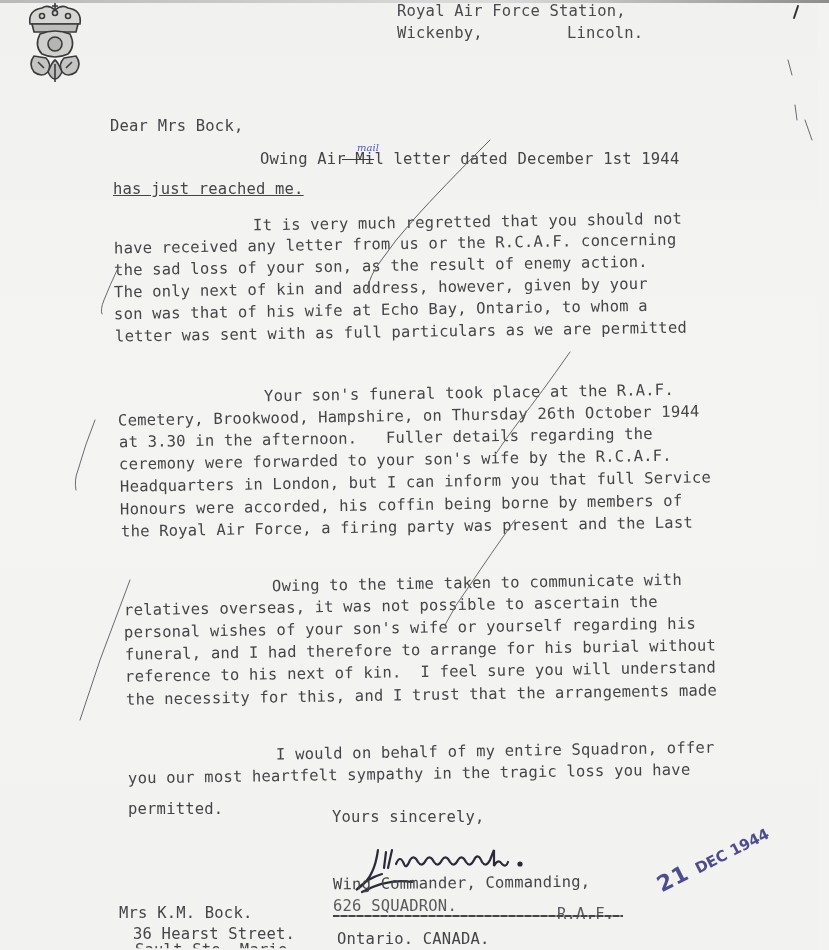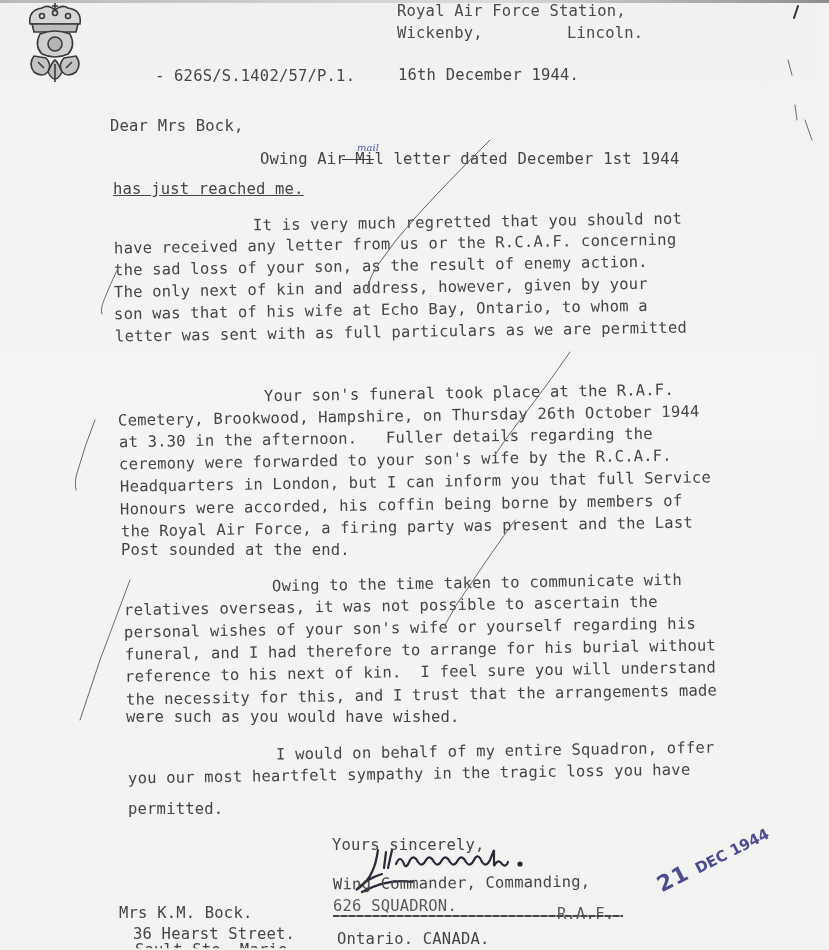--- a/index.html
+++ b/index.html
@@ -73,22 +73,20 @@
       <path d="M12 54 Q6 62 12 70 Q20 76 26 70 Q30 62 24 56 Z" fill="#c4c4c2"></path>
       <path d="M54 54 Q60 62 54 70 Q46 76 40 70 Q36 62 42 56 Z" fill="#c4c4c2"></path>
       <path d="M26 70 Q33 84 40 70 Q36 60 33 58 Q30 60 26 70 Z" fill="#bdbdbb"></path>
       <path d="M16 60 L22 66 M50 60 L44 66 M33 62 L33 80"></path>
     </g>
   </svg>
 
   <div class="t addr" style="left:397px; top:2px;">Royal Air Force Station,</div>
   <div class="t addr" style="left:397px; top:24px;">Wickenby,</div>
   <div class="t addr" style="left:567px; top:24px;">Lincoln.</div>
-  <div class="t ref" style="left:155px; top:67px;">- 626S/S.1402/57/P.1.</div>
-  <div class="t ref" style="left:398px; top:66px;">16th December 1944.</div>
 
   <div class="t" style="left:110px; top:117px;">Dear Mrs Bock,</div>
 
   <div class="t" style="left:260px; top:150px;"><span>Owing Air </span><span>Mil</span><span> letter dated December 1st 1944</span></div>
   <div class="strike"></div>
   <div class="ms-note">mail</div>
   <div class="t" style="left:113px; top:180px;text-decoration:underline;">has just reached me.</div>
 
   <div class="t" style="left:253px; top:213px; transform:rotate(-0.9deg);">It is very much regretted that you should not</div>
   <div class="t" style="left:114px; top:235px; transform:rotate(-0.9deg);">have received any letter from us or the R.C.A.F. concerning</div>
@@ -97,35 +95,33 @@
   <div class="t" style="left:114px; top:301px; transform:rotate(-0.9deg);">son was that of his wife at Echo Bay, Ontario, to whom a</div>
   <div class="t" style="left:115px; top:323px; transform:rotate(-0.9deg);">letter was sent with as full particulars as we are permitted</div>
 
   <div class="t" style="left:264px; top:384px; transform:rotate(-0.9deg);">Your son's funeral took place at the R.A.F.</div>
   <div class="t" style="left:118px; top:407px; transform:rotate(-0.9deg);">Cemetery, Brookwood, Hampshire, on Thursday 26th October 1944</div>
   <div class="t" style="left:119px; top:429px; transform:rotate(-0.9deg);">at 3.30 in the afternoon.   Fuller details regarding the</div>
   <div class="t" style="left:119px; top:451px; transform:rotate(-0.9deg);">ceremony were forwarded to your son's wife by the R.C.A.F.</div>
   <div class="t" style="left:120px; top:473px; transform:rotate(-0.9deg);">Headquarters in London, but I can inform you that full Service</div>
   <div class="t" style="left:120px; top:496px; transform:rotate(-0.9deg);">Honours were accorded, his coffin being borne by members of</div>
   <div class="t" style="left:121px; top:518px; transform:rotate(-0.9deg);">the Royal Air Force, a firing party was present and the Last</div>
-  <div class="t" style="left:121px; top:541px;">Post sounded at the end.</div>
 
   <div class="t" style="left:272px; top:574px; transform:rotate(-0.9deg);">Owing to the time taken to communicate with</div>
   <div class="t" style="left:124px; top:597px; transform:rotate(-0.9deg);">relatives overseas, it was not possible to ascertain the</div>
   <div class="t" style="left:124px; top:619px; transform:rotate(-0.9deg);">personal wishes of your son's wife or yourself regarding his</div>
   <div class="t" style="left:125px; top:641px; transform:rotate(-0.9deg);">funeral, and I had therefore to arrange for his burial without</div>
   <div class="t" style="left:125px; top:663px; transform:rotate(-0.9deg);">reference to his next of kin.  I feel sure you will understand</div>
   <div class="t" style="left:126px; top:686px; transform:rotate(-0.9deg);">the necessity for this, and I trust that the arrangements made</div>
-  <div class="t" style="left:126px; top:708px;">were such as you would have wished.</div>
 
   <div class="t" style="left:276px; top:742px; transform:rotate(-0.9deg);">I would on behalf of my entire Squadron, offer</div>
   <div class="t" style="left:128px; top:765px; transform:rotate(-0.9deg);">you our most heartfelt sympathy in the tragic loss you have</div>
   <div class="t" style="left:128px; top:800px;">permitted.</div>
 
-  <div class="t" style="left:332px; top:836px;">Yours sincerely,</div>
+  <div class="t" style="left:332px; top:808px;">Yours sincerely,</div>
   <svg class="sig" viewBox="0 0 210 62">
     <g fill="none" stroke="#2a2a3a" stroke-width="2.2" stroke-linecap="round">
       <path d="M30 12 Q28 26 24 34 Q20 44 8 52 Q20 40 34 36"></path>
       <path d="M38 14 L36 30 M44 12 L40 30"></path>
       <path d="M48 26 Q52 16 56 26 Q58 32 62 22 Q66 16 70 24 Q74 30 78 22 Q82 16 86 24 Q90 30 94 22 Q98 16 102 24 Q106 30 110 22 Q114 16 118 24 Q122 30 126 22 Q130 14 134 24 Q138 30 142 22 L146 12 L146 28 Q150 20 154 26 Q158 30 160 24"></path>
       <circle cx="172" cy="26" r="1.5" fill="#2a2a3a"></circle>
       <path d="M14 54 Q40 40 64 44"></path>
     </g>
   </svg>
   <div class="t" style="left:333px; top:874px; transform:rotate(-0.6deg);">Wing Commander, Commanding,</div>

